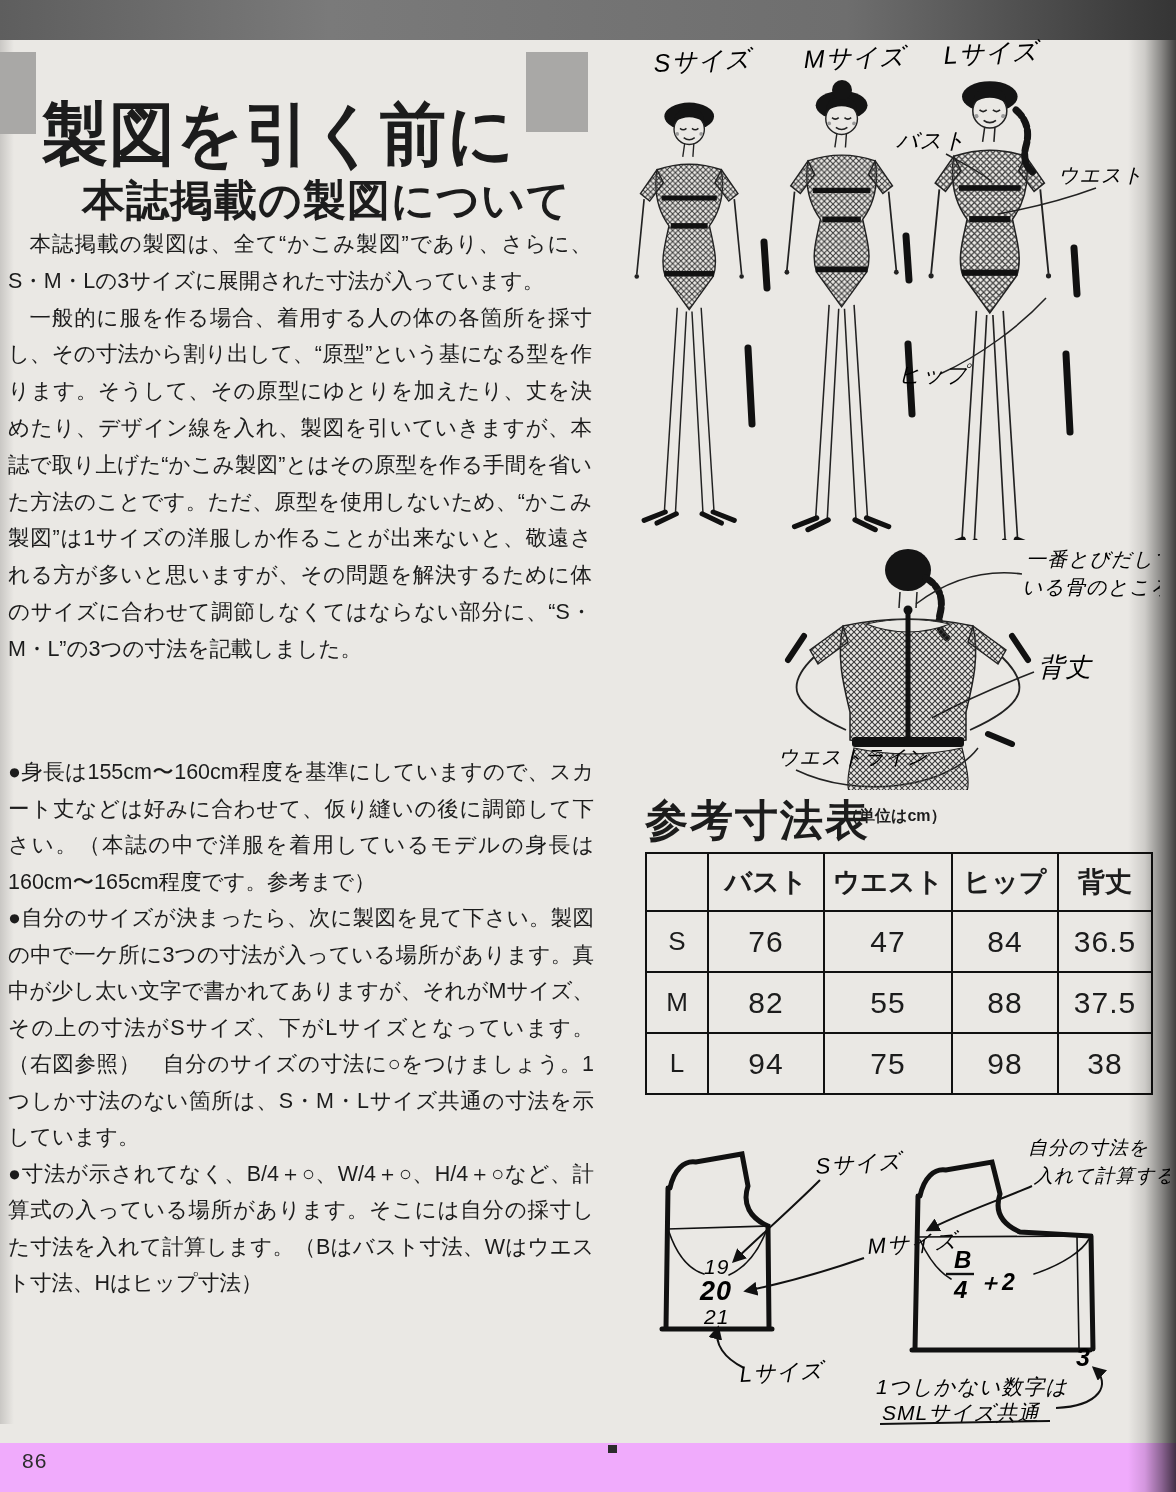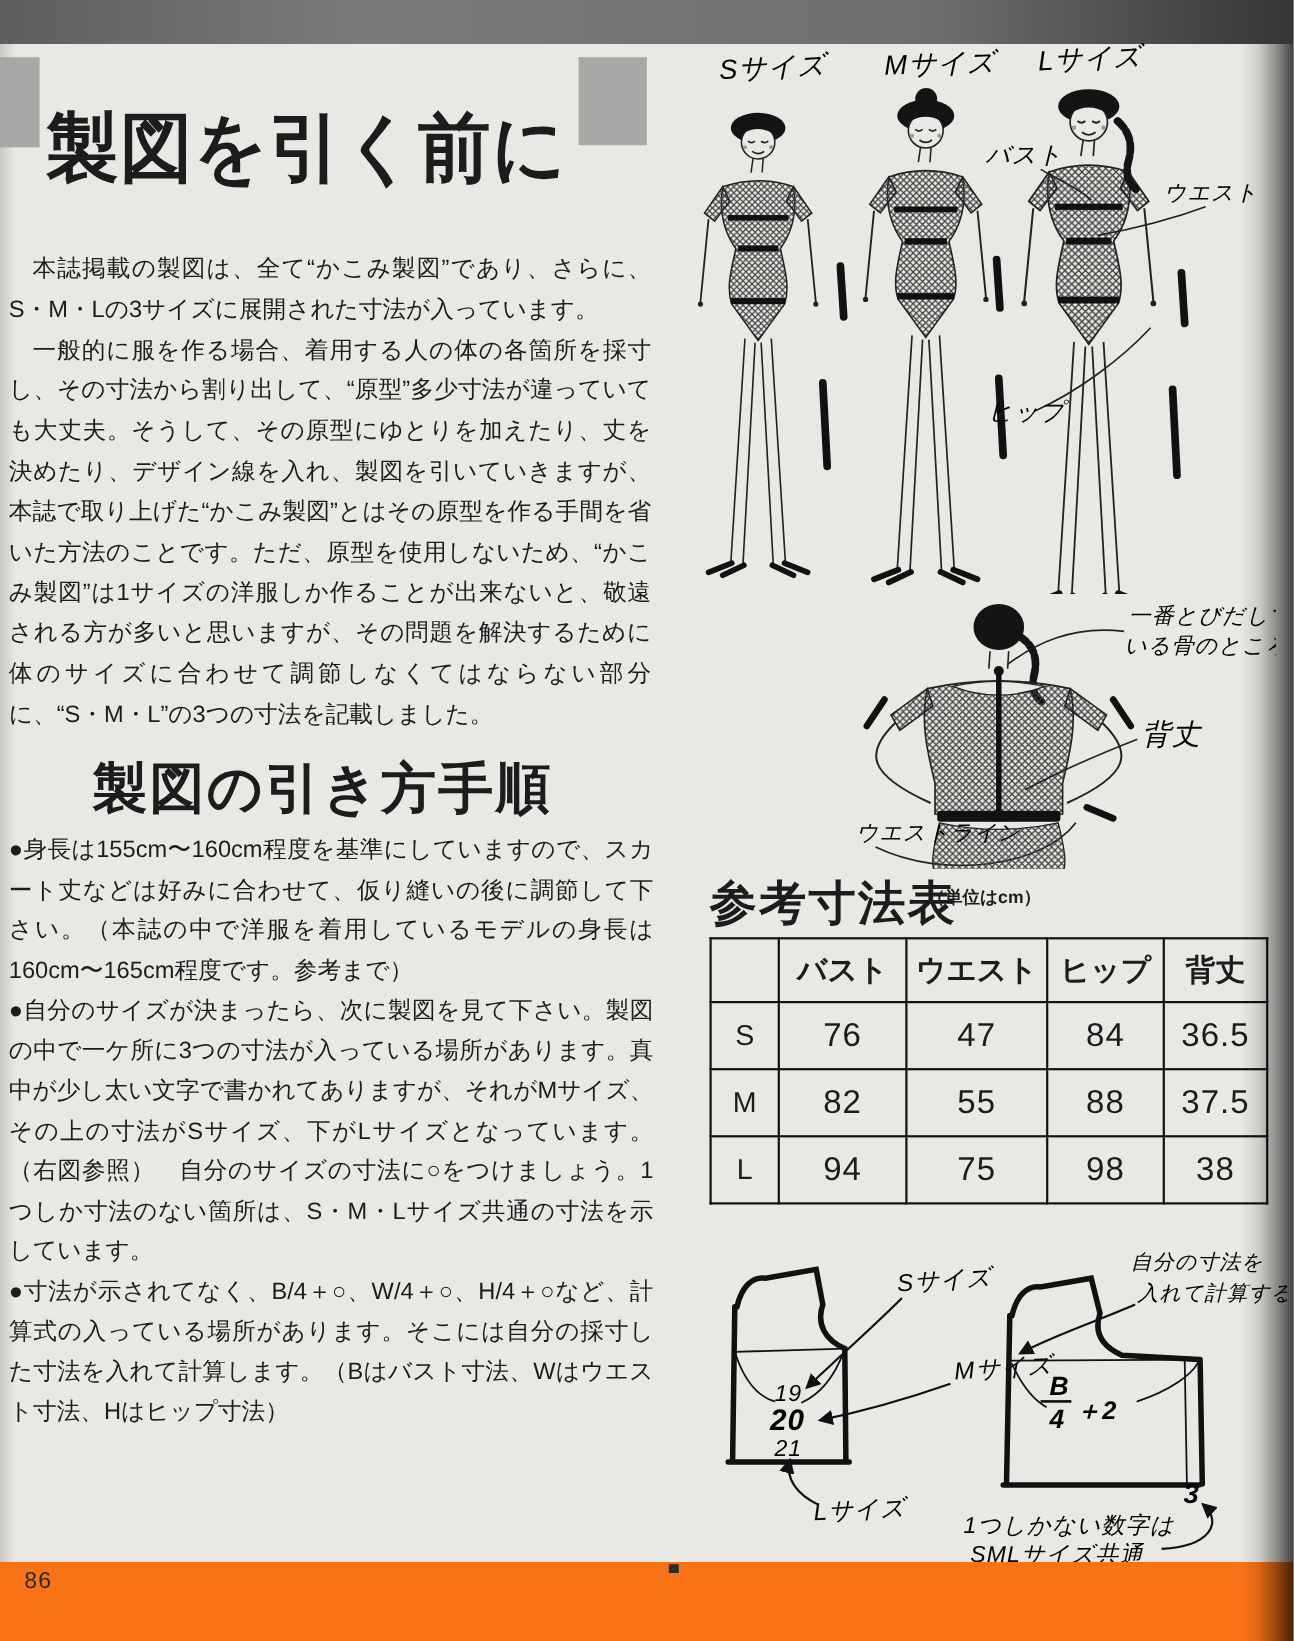--- a/index.html
+++ b/index.html
@@ -8,21 +8,21 @@
     background:#eae8e4; color:#1c1c1c;
     font-family:"Liberation Sans","DejaVu Sans",sans-serif;
   }
   
   .top-band{position:absolute;left:0;top:0;width:100%;height:40px;
     background:linear-gradient(90deg,#5e5e5e 0%,#7a7a7a 28%,#6e6e6e 72%,#353535 100%);}
   .right-shadow{position:absolute;top:40px;right:0;width:48px;height:1452px;
     background:linear-gradient(90deg,rgba(0,0,0,0) 0%,rgba(0,0,0,.12) 35%,rgba(0,0,0,.42) 70%,rgba(0,0,0,.72) 100%);z-index:40;}
   .left-shade{position:absolute;left:0;top:40px;width:14px;height:1384px;
     background:linear-gradient(90deg,rgba(0,0,0,.14),rgba(0,0,0,0));}
-  .bottom-band{position:absolute;left:0;bottom:0;width:100%;height:72px;background:#f97316;z-index:30;}
+  .bottom-band{position:absolute;left:0;bottom:0;width:100%;height:49px;background:#f0abfc;z-index:30;}
   .page-number{position:absolute;left:22px;top:6px;font-size:21px;color:#2c2c2c;letter-spacing:1px;}
   .bottom-tick{position:absolute;left:608px;top:2px;width:9px;height:8px;background:#2c2c2c;}
 
   
   .block-gray{position:absolute;background:#a9a8a6;}
   .blk-left{left:0;top:52px;width:36px;height:82px;}
   .blk-right{left:526px;top:52px;width:62px;height:80px;}
   .page-title{position:absolute;left:42px;top:44px;width:490px;
     font-size:66px;font-weight:900;letter-spacing:1px;white-space:nowrap;
     transform:scaleY(1.05);transform-origin:top left;}
@@ -60,27 +60,27 @@
 <body>
 
 <div class="page">
 
   <div class="top-band"></div>
   <div class="left-shade"></div>
 
   <div class="block-gray blk-left"></div>
   <div class="block-gray blk-right"></div>
   <h1 class="page-title">製図を引く前に</h1>
+  <h2 class="page-subtitle">本誌掲載の製図について</h2>
 
   <div class="intro">
     <p>本誌掲載の製図は、全て“かこみ製図”であり、さらに、S・M・Lの3サイズに展開された寸法が入っています。</p>
-    <p>一般的に服を作る場合、着用する人の体の各箇所を採寸し、その寸法から割り出して、“原型”多少寸法が違っていても大丈夫。そうして、その原型にゆとりを加えたり、丈を決めたり、デザイン線を入れ、製図を引いていきますが、本誌で取り上げた“かこみ製図”とはその原型を作る手間を省いた方法のことです。ただ、原型を使用しないため、“かこみ製図”は1サイズの洋服しか作ることが出来ないと、敬遠される方が多いと思いますが、その問題を解決するために体のサイズに合わせて調節しなくてはならない部分に、“S・M・L”の3つの寸法を記載しました。</p>
+    <p>一般的に服を作る場合、着用する人の体の各箇所を採寸し、その寸法から割り出して、“原型”という基になる型を作ります。そうして、その原型にゆとりを加えたり、丈を決めたり、デザイン線を入れ、製図を引いていきますが、本誌で取り上げた“かこみ製図”とはその原型を作る手間を省いた方法のことです。ただ、原型を使用しないため、“かこみ製図”は1サイズの洋服しか作ることが出来ないと、敬遠される方が多いと思いますが、その問題を解決するために体のサイズに合わせて調節しなくてはならない部分に、“S・M・L”の3つの寸法を記載しました。</p>
   </div>
 
-  <h2 class="section-title">製図の引き方手順</h2>
   <div class="bullets">
     <p>●身長は155cm〜160cm程度を基準にしていますので、スカート丈などは好みに合わせて、仮り縫いの後に調節して下さい。（本誌の中で洋服を着用しているモデルの身長は160cm〜165cm程度です。参考まで）</p>
     <p>●自分のサイズが決まったら、次に製図を見て下さい。製図の中で一ケ所に3つの寸法が入っている場所があります。真中が少し太い文字で書かれてありますが、それがMサイズ、その上の寸法がSサイズ、下がLサイズとなっています。（右図参照）　自分のサイズの寸法に○をつけましょう。1つしか寸法のない箇所は、S・M・Lサイズ共通の寸法を示しています。</p>
     <p>●寸法が示されてなく、B/4＋○、W/4＋○、H/4＋○など、計算式の入っている場所があります。そこには自分の採寸した寸法を入れて計算します。（Bはバスト寸法、Wはウエスト寸法、Hはヒップ寸法）</p>
   </div>
 
   <svg class="women-svg" viewBox="0 0 562 504">
     <defs>
       <pattern id="hatch" width="6" height="6" patternUnits="userSpaceOnUse">
         <path d="M0,0 L6,6 M6,0 L0,6" stroke="#3a3a3a" stroke-width="1.1"></path>

